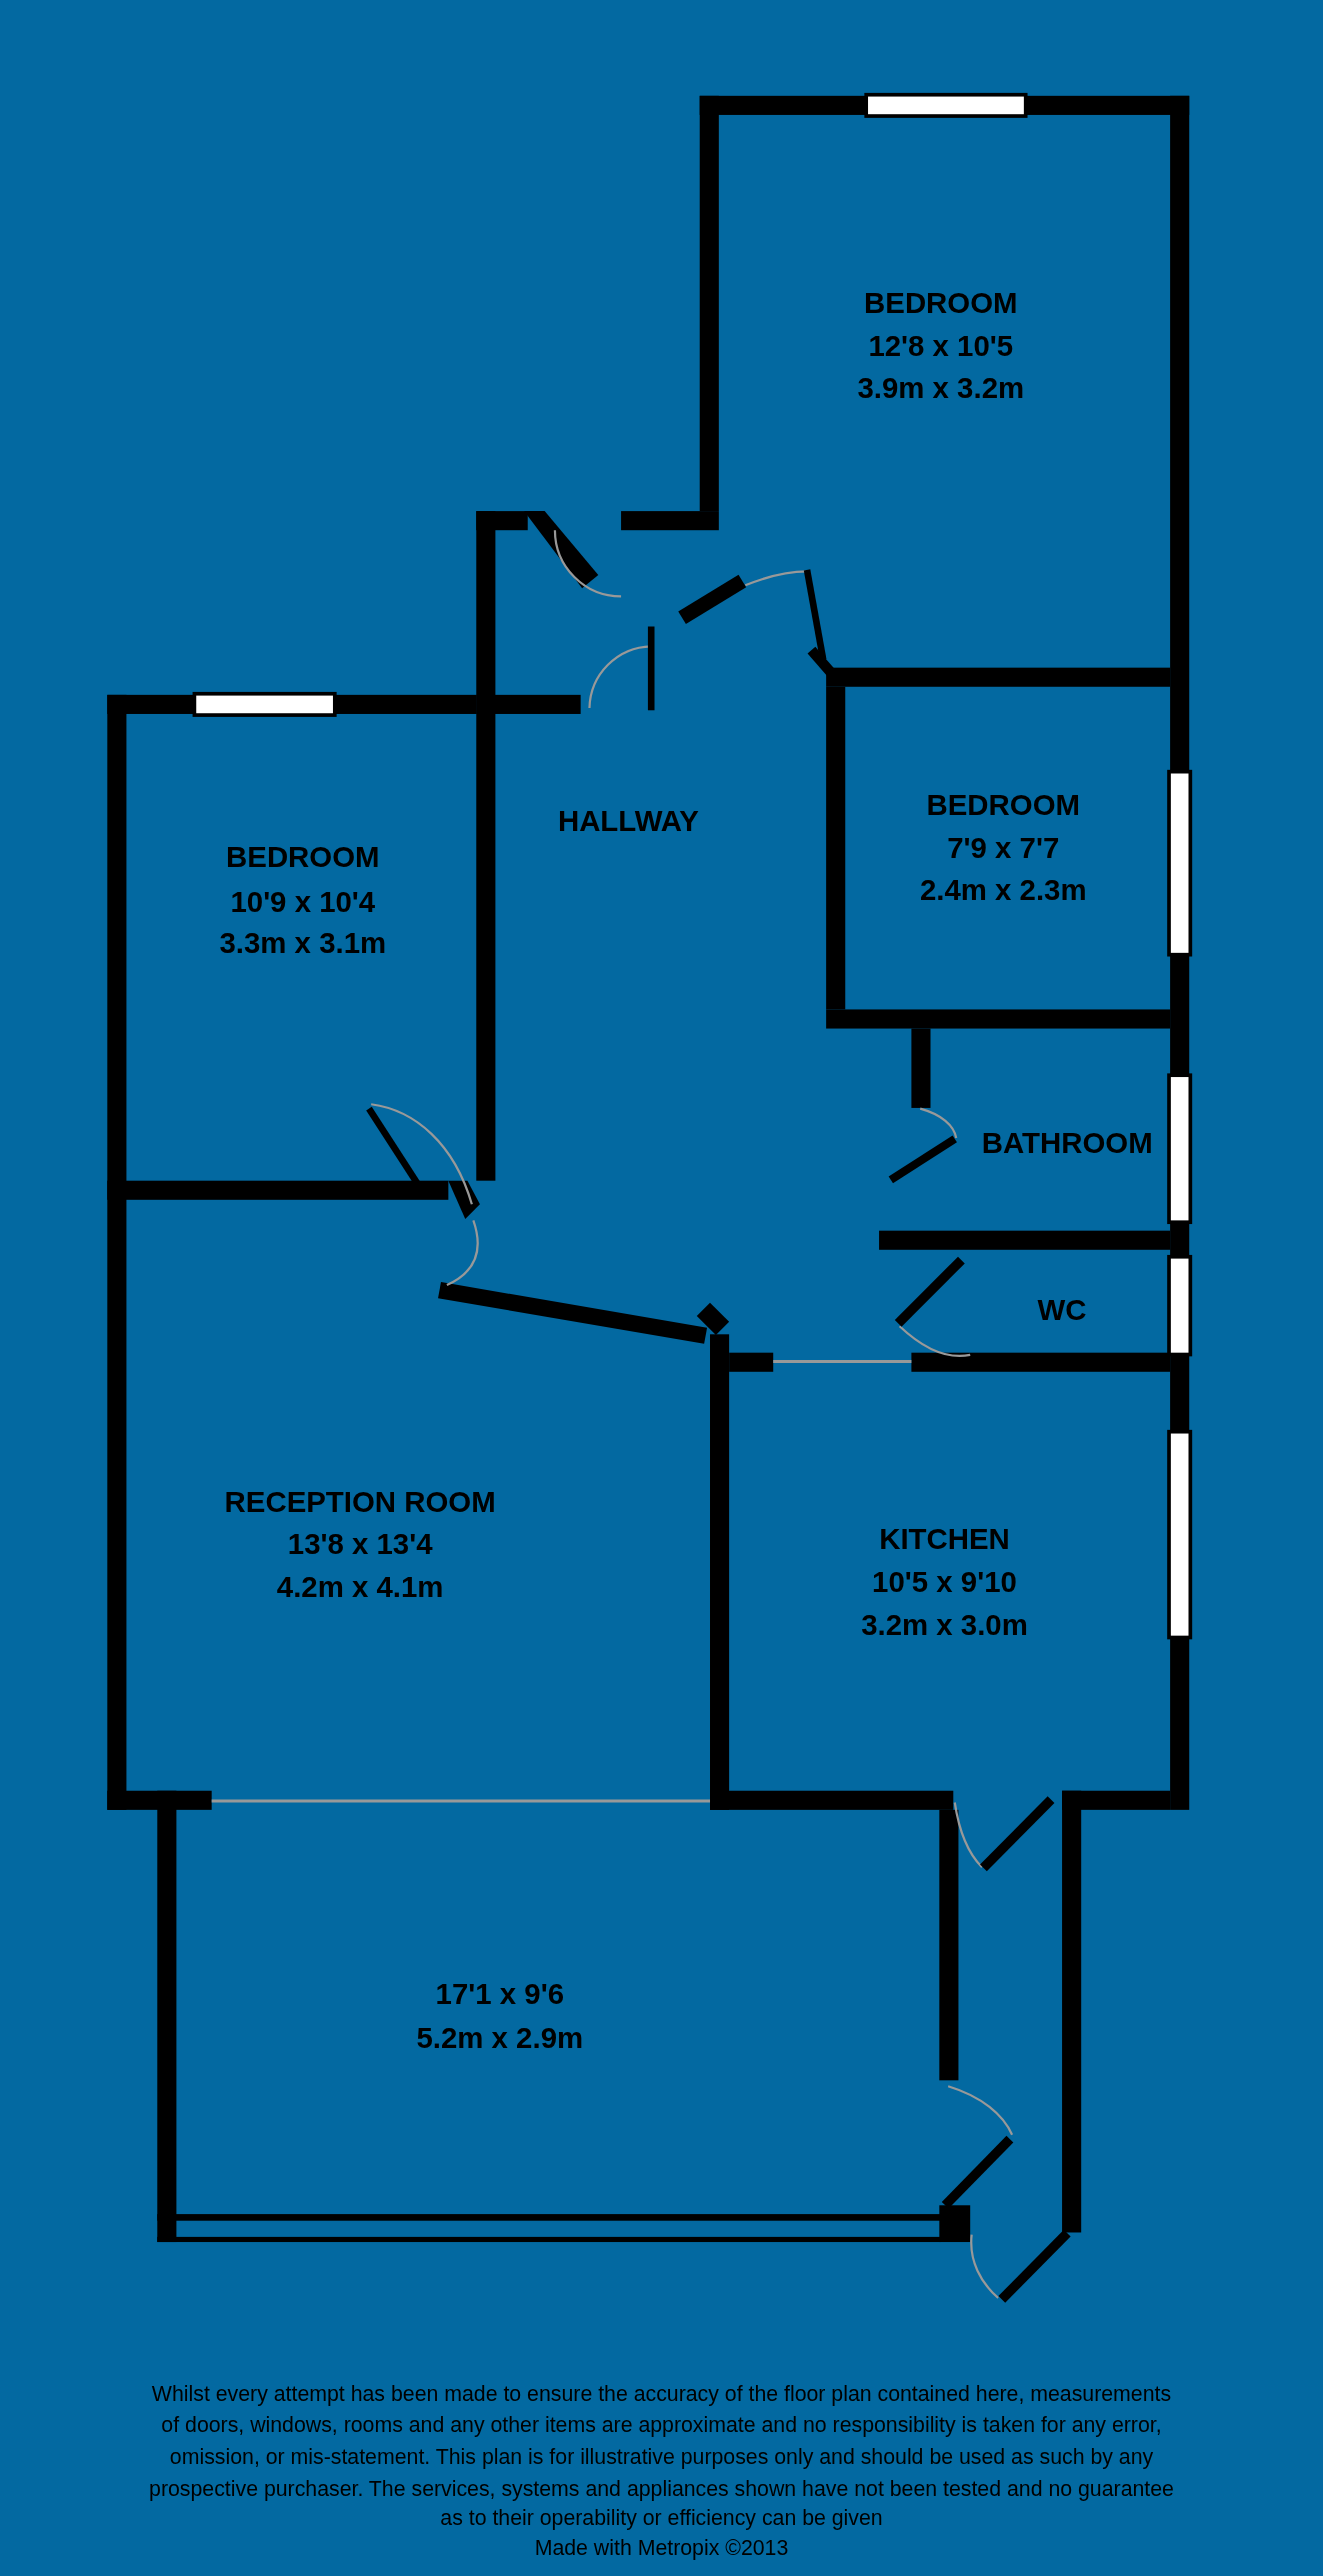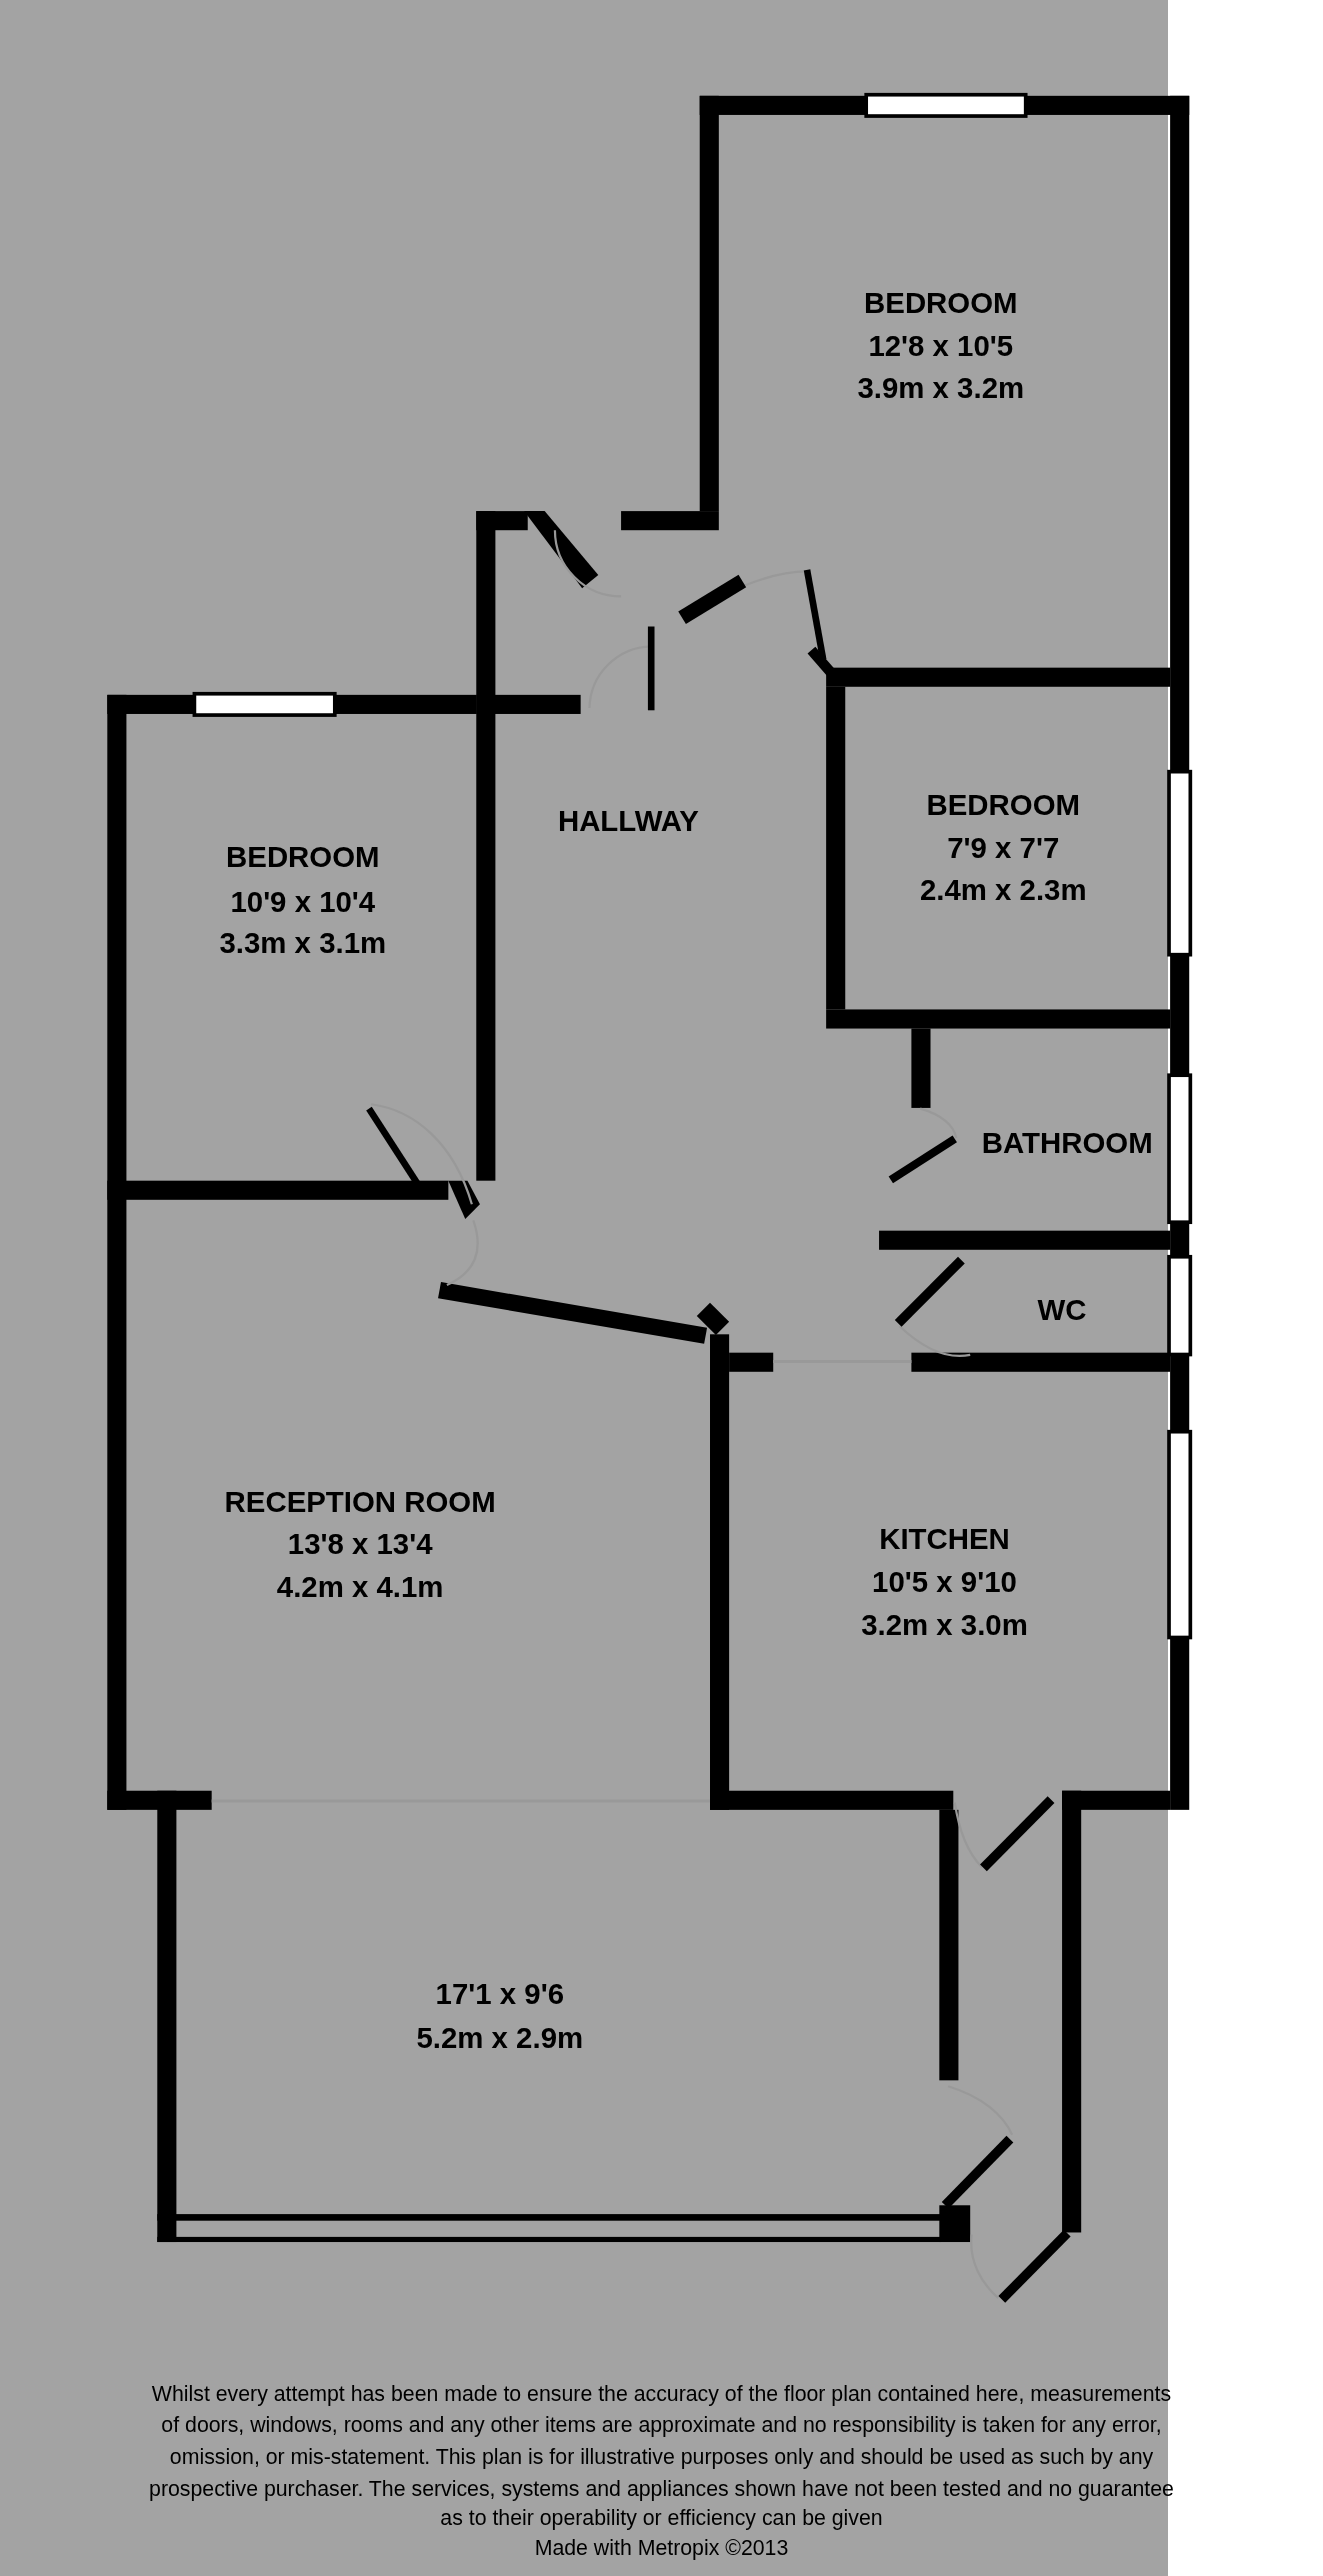--- a/index.html
+++ b/index.html
@@ -1,16 +1,16 @@
 <!DOCTYPE html>
 <html style="font-size:11.8px"><head>
 <meta charset="utf-8">
 <style>
   html,body{margin:0;padding:0;background:#ffffff;}
-  .page{width:1168px;height:2576px;position:relative;background:#a3a3a3;font-family:"Liberation Sans",sans-serif;}
+  .page{width:1323px;height:2576px;position:relative;background:#0369a1;font-family:"Liberation Sans",sans-serif;}
   svg{display:block;}
   text.room{font-family:"Liberation Sans",sans-serif;font-weight:bold;font-size:40px;fill:#000;text-anchor:middle;}
   text.small{font-family:"Liberation Sans",sans-serif;font-weight:normal;font-size:29px;fill:#000;text-anchor:middle;}
 </style>
 </head>
 <body>
 
 <div class="page">
 <svg width="1323" height="2576" viewBox="0 0 1800 3504">
 

